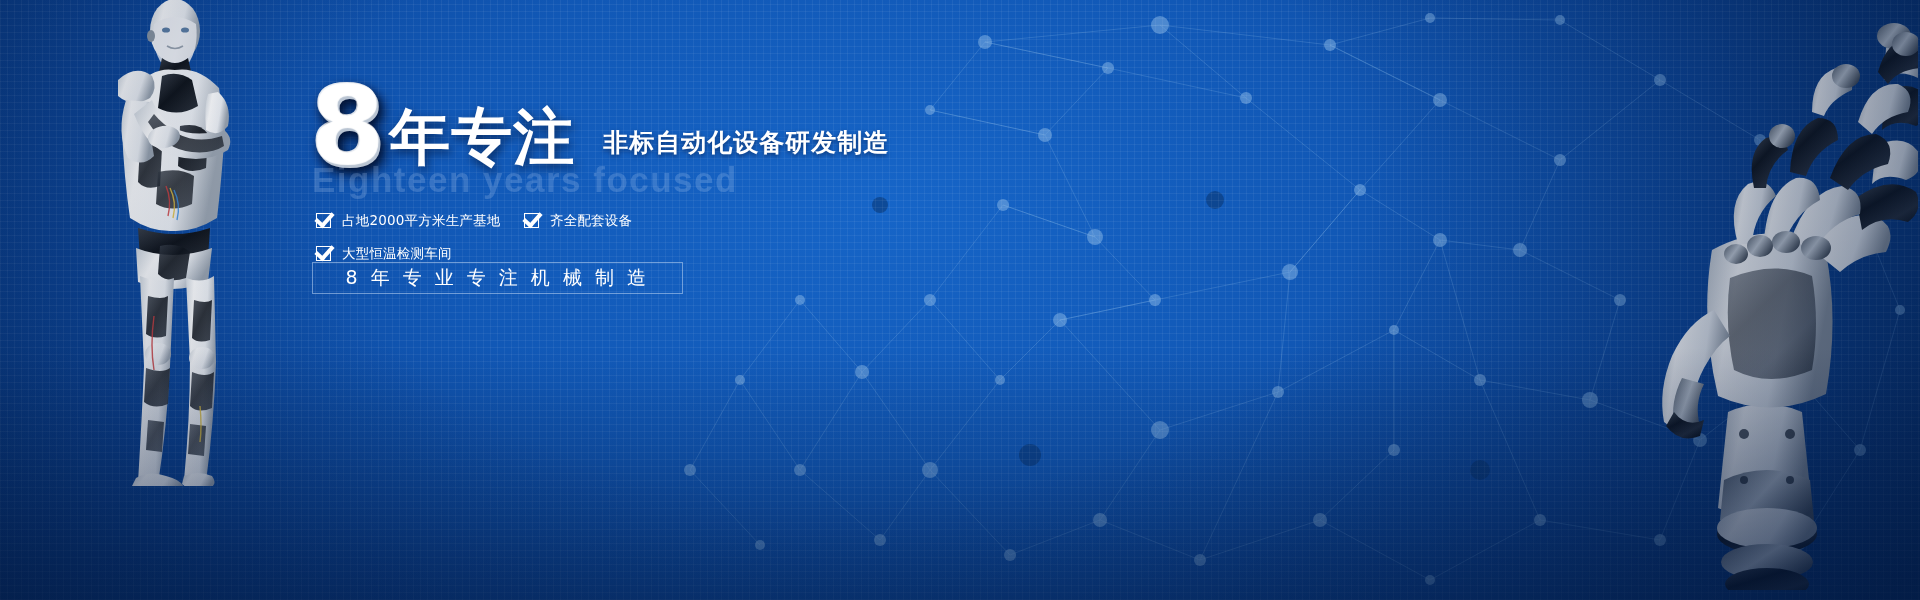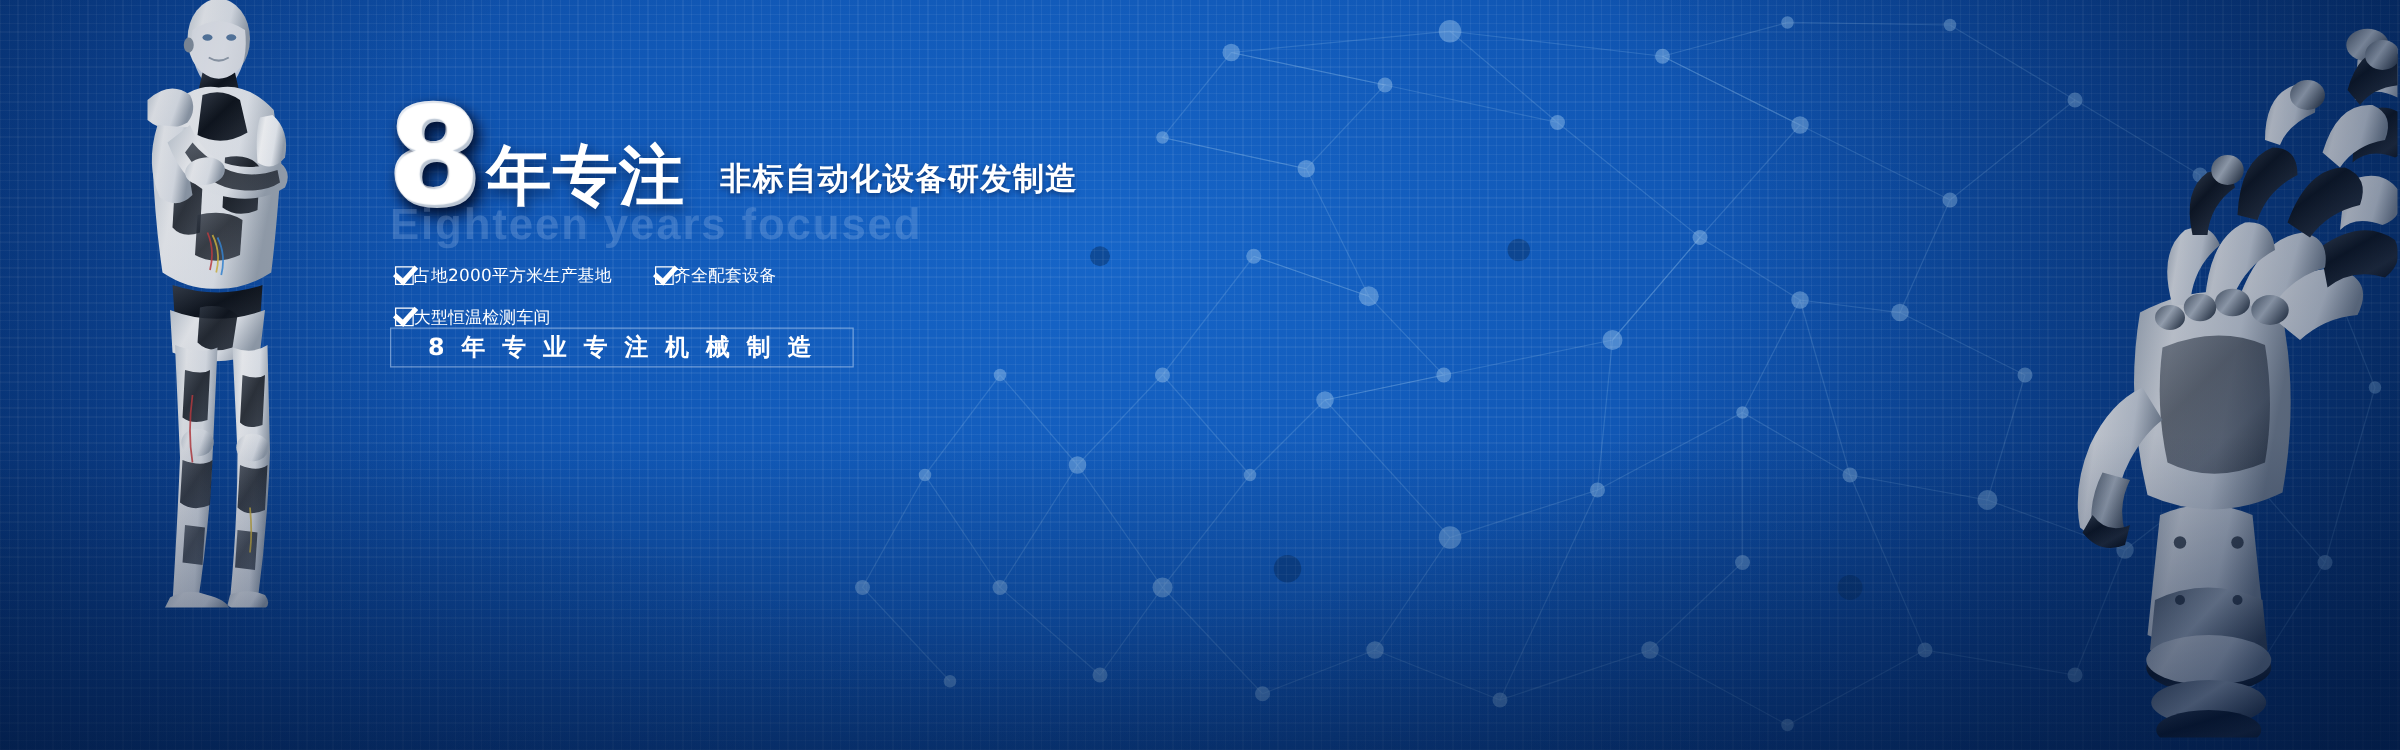--- a/index.html
+++ b/index.html
@@ -58,21 +58,21 @@
       4px 6px 9px rgba(0,12,40,.75),
       -1px -1px 0 #e8eef6;
     background:linear-gradient(175deg,#ffffff 0%,#ffffff 46%,#dbe3ec 62%,#9fb0c4 100%);
     -webkit-background-clip:text; background-clip:text;
     -webkit-text-fill-color:transparent;
     filter:drop-shadow(3px 5px 6px rgba(0,10,36,.65));
     padding-right:6px;
   }
   .big-cn {
     font-family:"DejaVu Sans","Liberation Sans",sans-serif;
-    font-size:52px; font-weight:bold; line-height:1;
+    font-size:61px; font-weight:bold; line-height:1;
     color:#ffffff;
     letter-spacing:1px;
     margin-bottom:6px;
     filter:drop-shadow(2px 4px 5px rgba(0,10,36,.6));
   }
   .sub-cn {
     font-family:"DejaVu Sans","Liberation Sans",sans-serif;
     font-size:25px; font-weight:bold; color:#ffffff;
     letter-spacing:1px;
     margin:0 0 14px 28px;
@@ -91,21 +91,21 @@
 
   
   .features {
     position:absolute; left:6px; top:205px;
     width:420px;
     display:grid;
     grid-template-columns:208px 212px;
     grid-auto-rows:31px;
     row-gap:2px;
   }
-  .feature { display:flex; align-items:center; }
+  .feature { display:flex; align-items:center; gap:11px; }
   .check-box {
     position:relative;
     width:15px; height:15px; flex:0 0 15px;
     border:1.6px solid #ffffff;
     background:transparent;
   }
   .check-box::after {
     content:"";
     position:absolute; left:2px; top:-5px;
     width:7px; height:14px;
@@ -121,21 +121,21 @@
 
   
   .slogan-frame {
     position:absolute; left:2px; top:262px;
     width:371px; height:32px;
     border:1px solid rgba(190,214,243,.55);
     display:flex; align-items:center; justify-content:center;
   }
   .slogan-text {
     font-family:"DejaVu Sans","Liberation Sans",sans-serif;
-    font-size:19px; font-weight:bold; color:#ffffff;
+    font-size:19px; font-weight:normal; color:#ffffff;
     letter-spacing:3.5px;
   }
 
   
   .robot { position:absolute; pointer-events:none; }
   #robot-left { left:62px; top:-4px; width:200px; height:490px; }
   #robot-right{ right:2px; top:10px; width:360px; height:580px; }
 </style>
 </head>
 <body>

